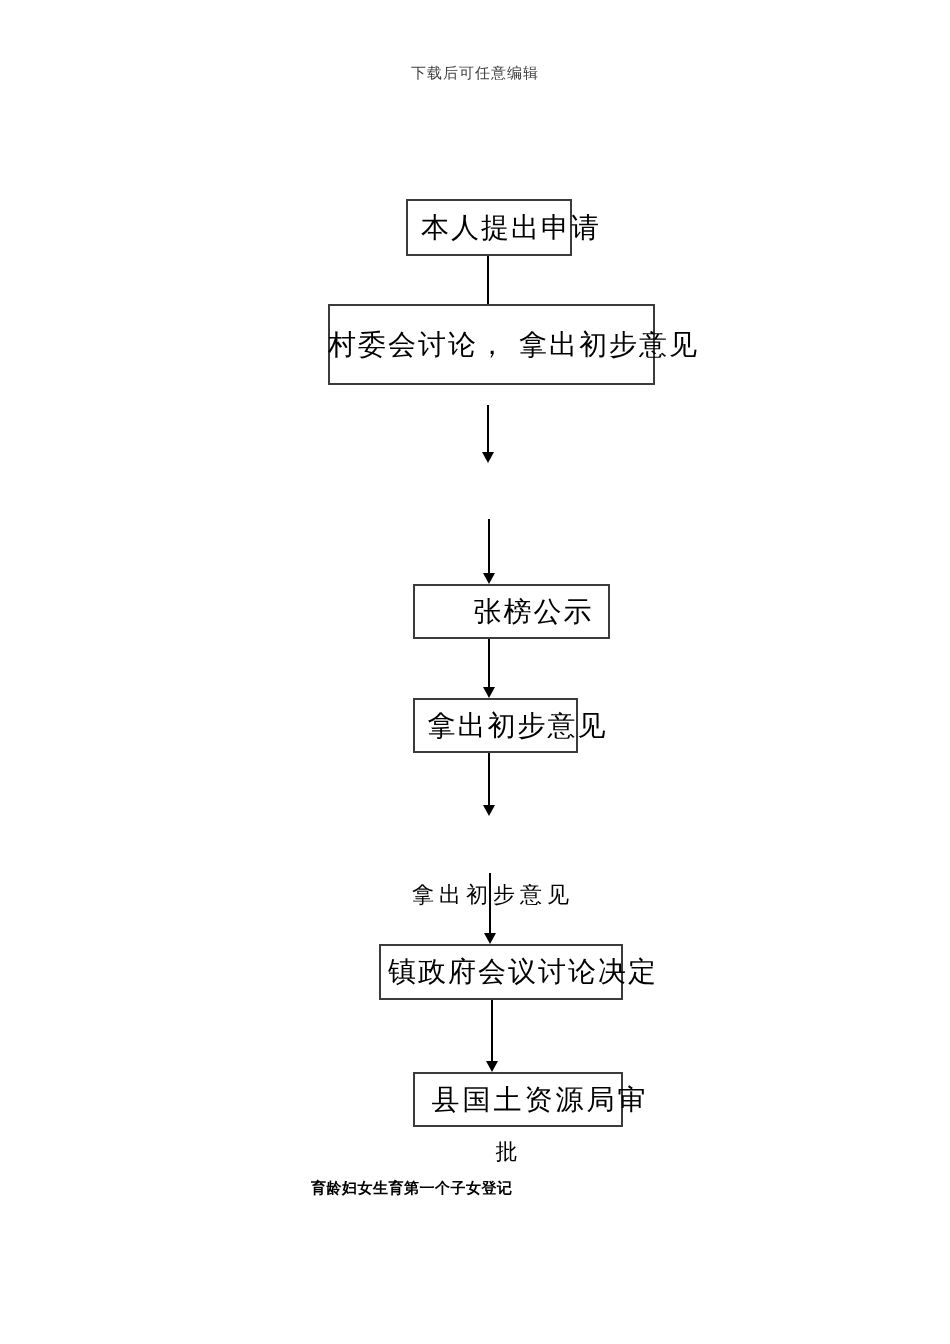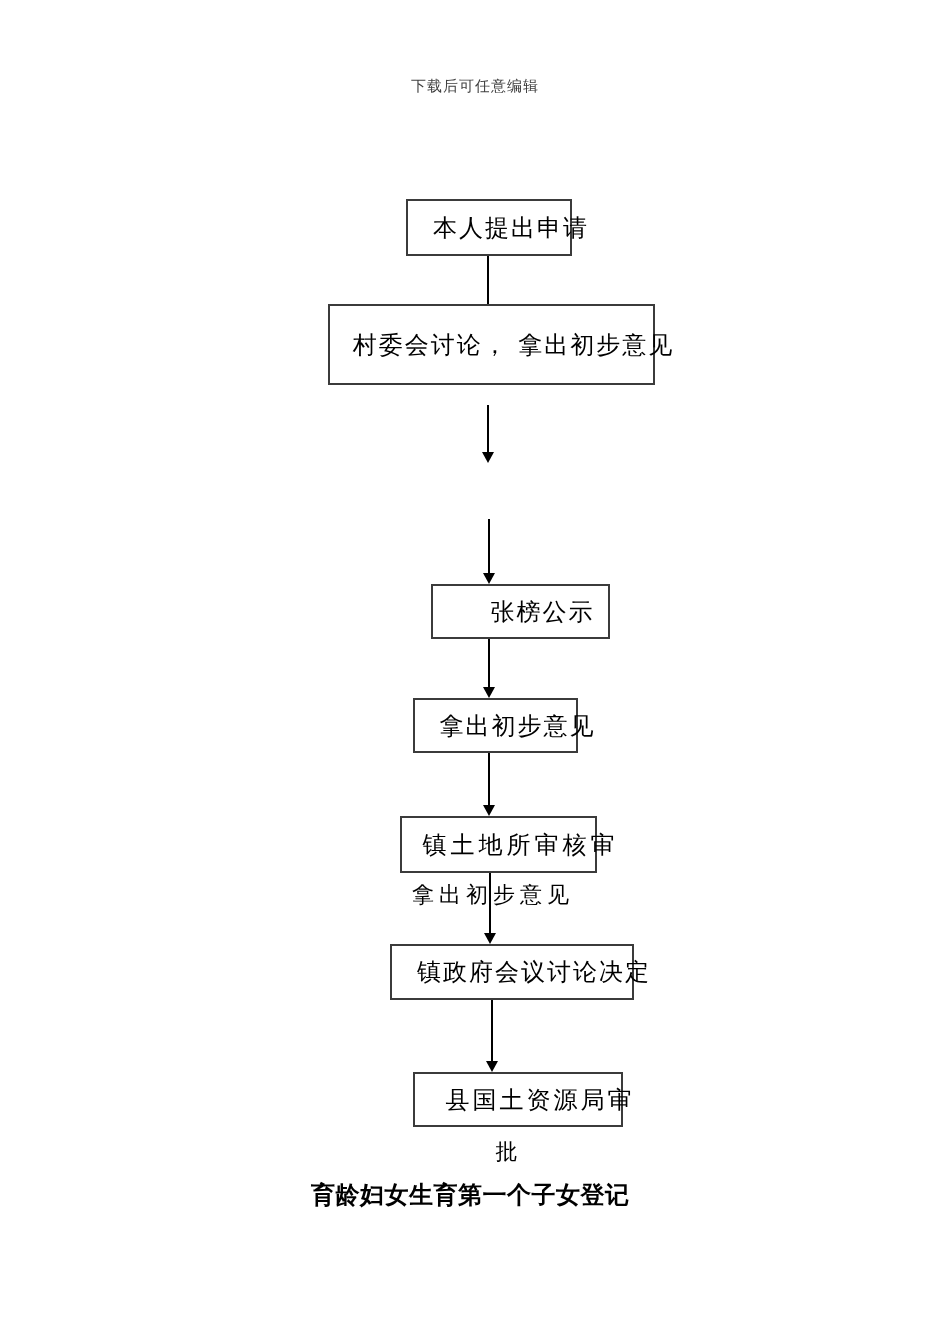--- a/index.html
+++ b/index.html
@@ -14,31 +14,30 @@
   }
   .note {
     position: absolute;
     left: 0;
     top: 64px;
     width: 950px;
     text-align: center;
     font-size: 15px;
     color: #3f3f3f;
     letter-spacing: 1px;
-    margin-top: 13px;
   }
   .fbox {
     position: absolute;
     box-sizing: border-box;
     border: 2px solid #3b3b3b;
     background: #ffffff;
     display: flex;
     align-items: center;
     justify-content: center;
-    font-size: 24px;
+    font-size: 28px;
     letter-spacing: 2px;
     text-align: center;
     white-space: nowrap;
     padding-left: 44px;
   }
   .arrow {
     position: absolute;
     width: 12px;
     display: flex;
     flex-direction: column;
@@ -60,21 +59,21 @@
   .overflow-text {
     position: absolute;
     font-size: 22px;
     letter-spacing: 5px;
     white-space: nowrap;
   }
   .title {
     position: absolute;
     font-family: "DejaVu Sans", "Liberation Sans", sans-serif;
     font-weight: bold;
-    font-size: 24px;
+    font-size: 15px;
     letter-spacing: 0.5px;
     white-space: nowrap;
   }
 </style>
 </head>
 <body>
 
 <div class="page">
 
   <div class="note">下载后可任意编辑</div>
@@ -96,50 +95,47 @@
     <div class="arrow-line"></div>
     <div class="arrow-head"></div>
   </div>
 
 
   <div class="arrow" style="left:483px;top:519px;height:65px">
     <div class="arrow-line"></div>
     <div class="arrow-head"></div>
   </div>
 
-  <div class="fbox" style="left:431px;top:584px;width:179px;height:55px">
+  <div class="fbox" style="left:413px;top:584px;width:197px;height:55px">
     <span>张榜公示</span>
   </div>
 
   <div class="arrow" style="left:483px;top:639px;height:59px">
     <div class="arrow-line"></div>
     <div class="arrow-head"></div>
   </div>
 
   <div class="fbox" style="left:413px;top:698px;width:165px;height:55px">
     <span>拿出初步意见</span>
   </div>
 
   <div class="arrow" style="left:483px;top:753px;height:63px">
     <div class="arrow-line"></div>
     <div class="arrow-head"></div>
   </div>
 
-  <div class="fbox" style="left:400px;top:816px;width:197px;height:57px;letter-spacing:4px">
-    <span>镇土地所审核审</span>
-  </div>
 
   <div class="overflow-text" style="left:412px;top:880px">拿出初步意见</div>
 
   <div class="arrow" style="left:484px;top:873px;height:71px">
     <div class="arrow-line"></div>
     <div class="arrow-head"></div>
   </div>
 
-  <div class="fbox" style="left:390px;top:944px;width:244px;height:56px">
+  <div class="fbox" style="left:379px;top:944px;width:244px;height:56px">
     <span>镇政府会议讨论决定</span>
   </div>
 
   <div class="arrow" style="left:486px;top:1000px;height:72px">
     <div class="arrow-line"></div>
     <div class="arrow-head"></div>
   </div>
 
   <div class="fbox" style="left:413px;top:1072px;width:210px;height:55px;letter-spacing:3px">
     <span>县国土资源局审</span>

